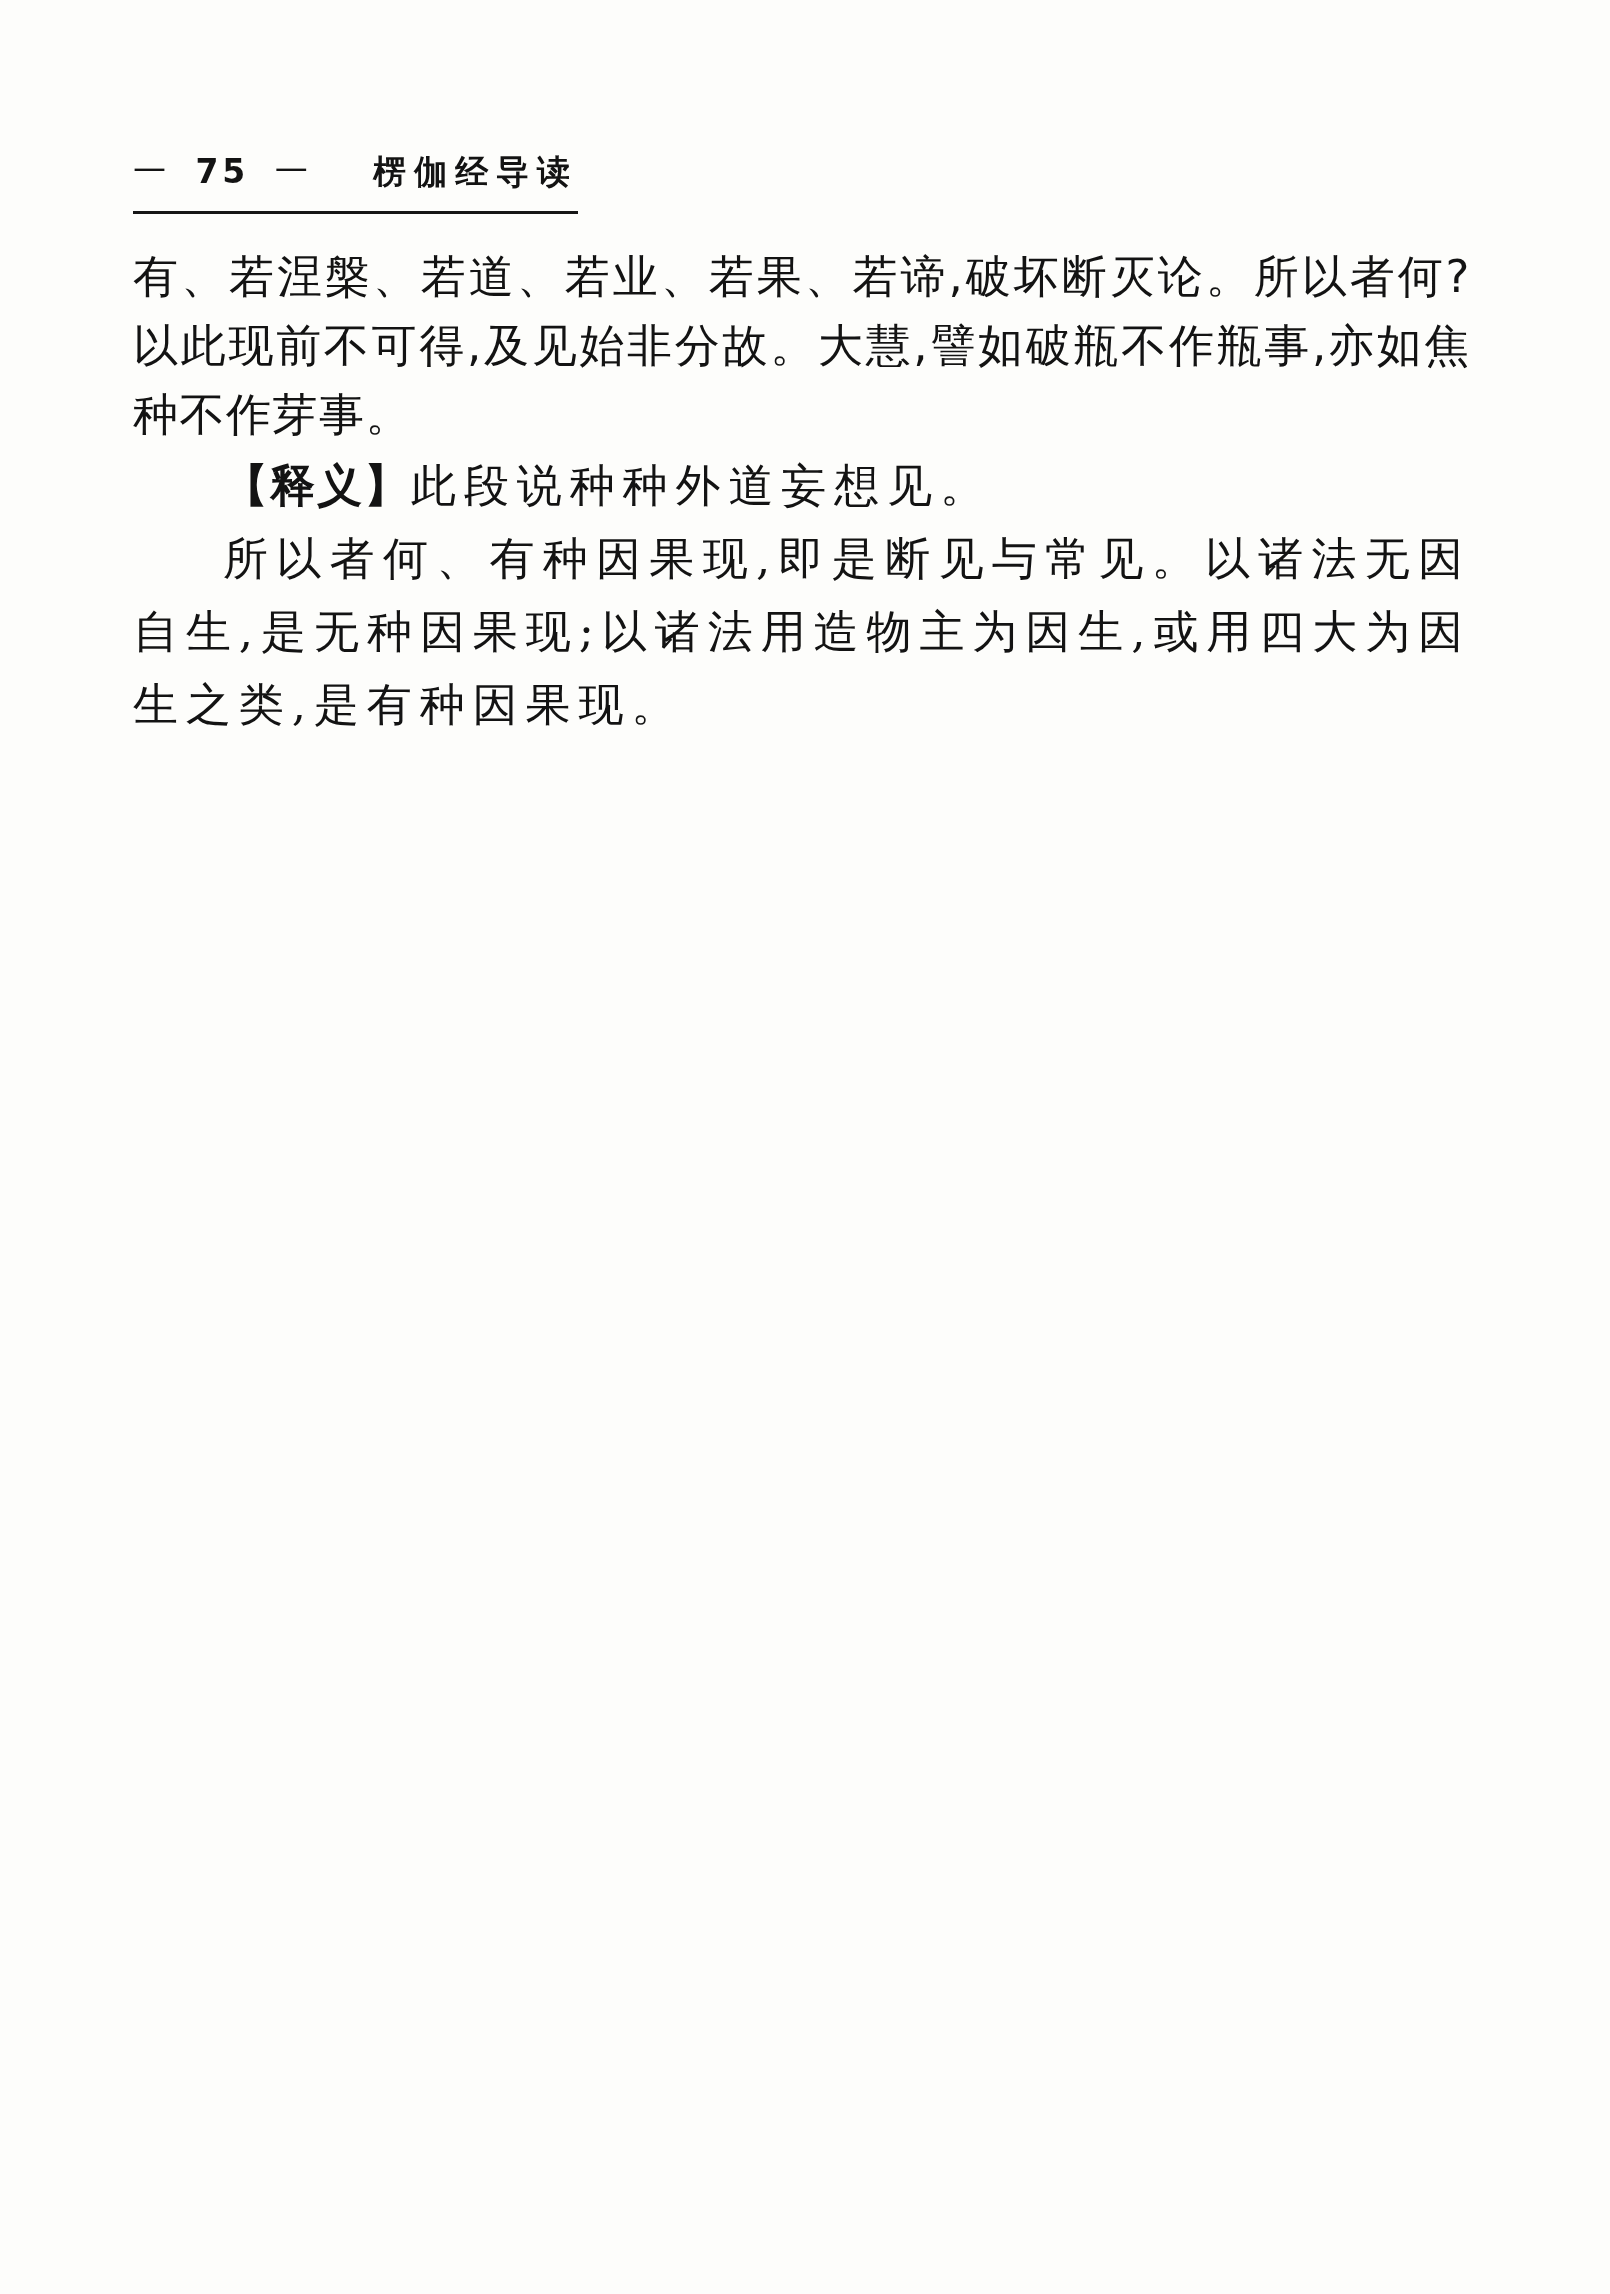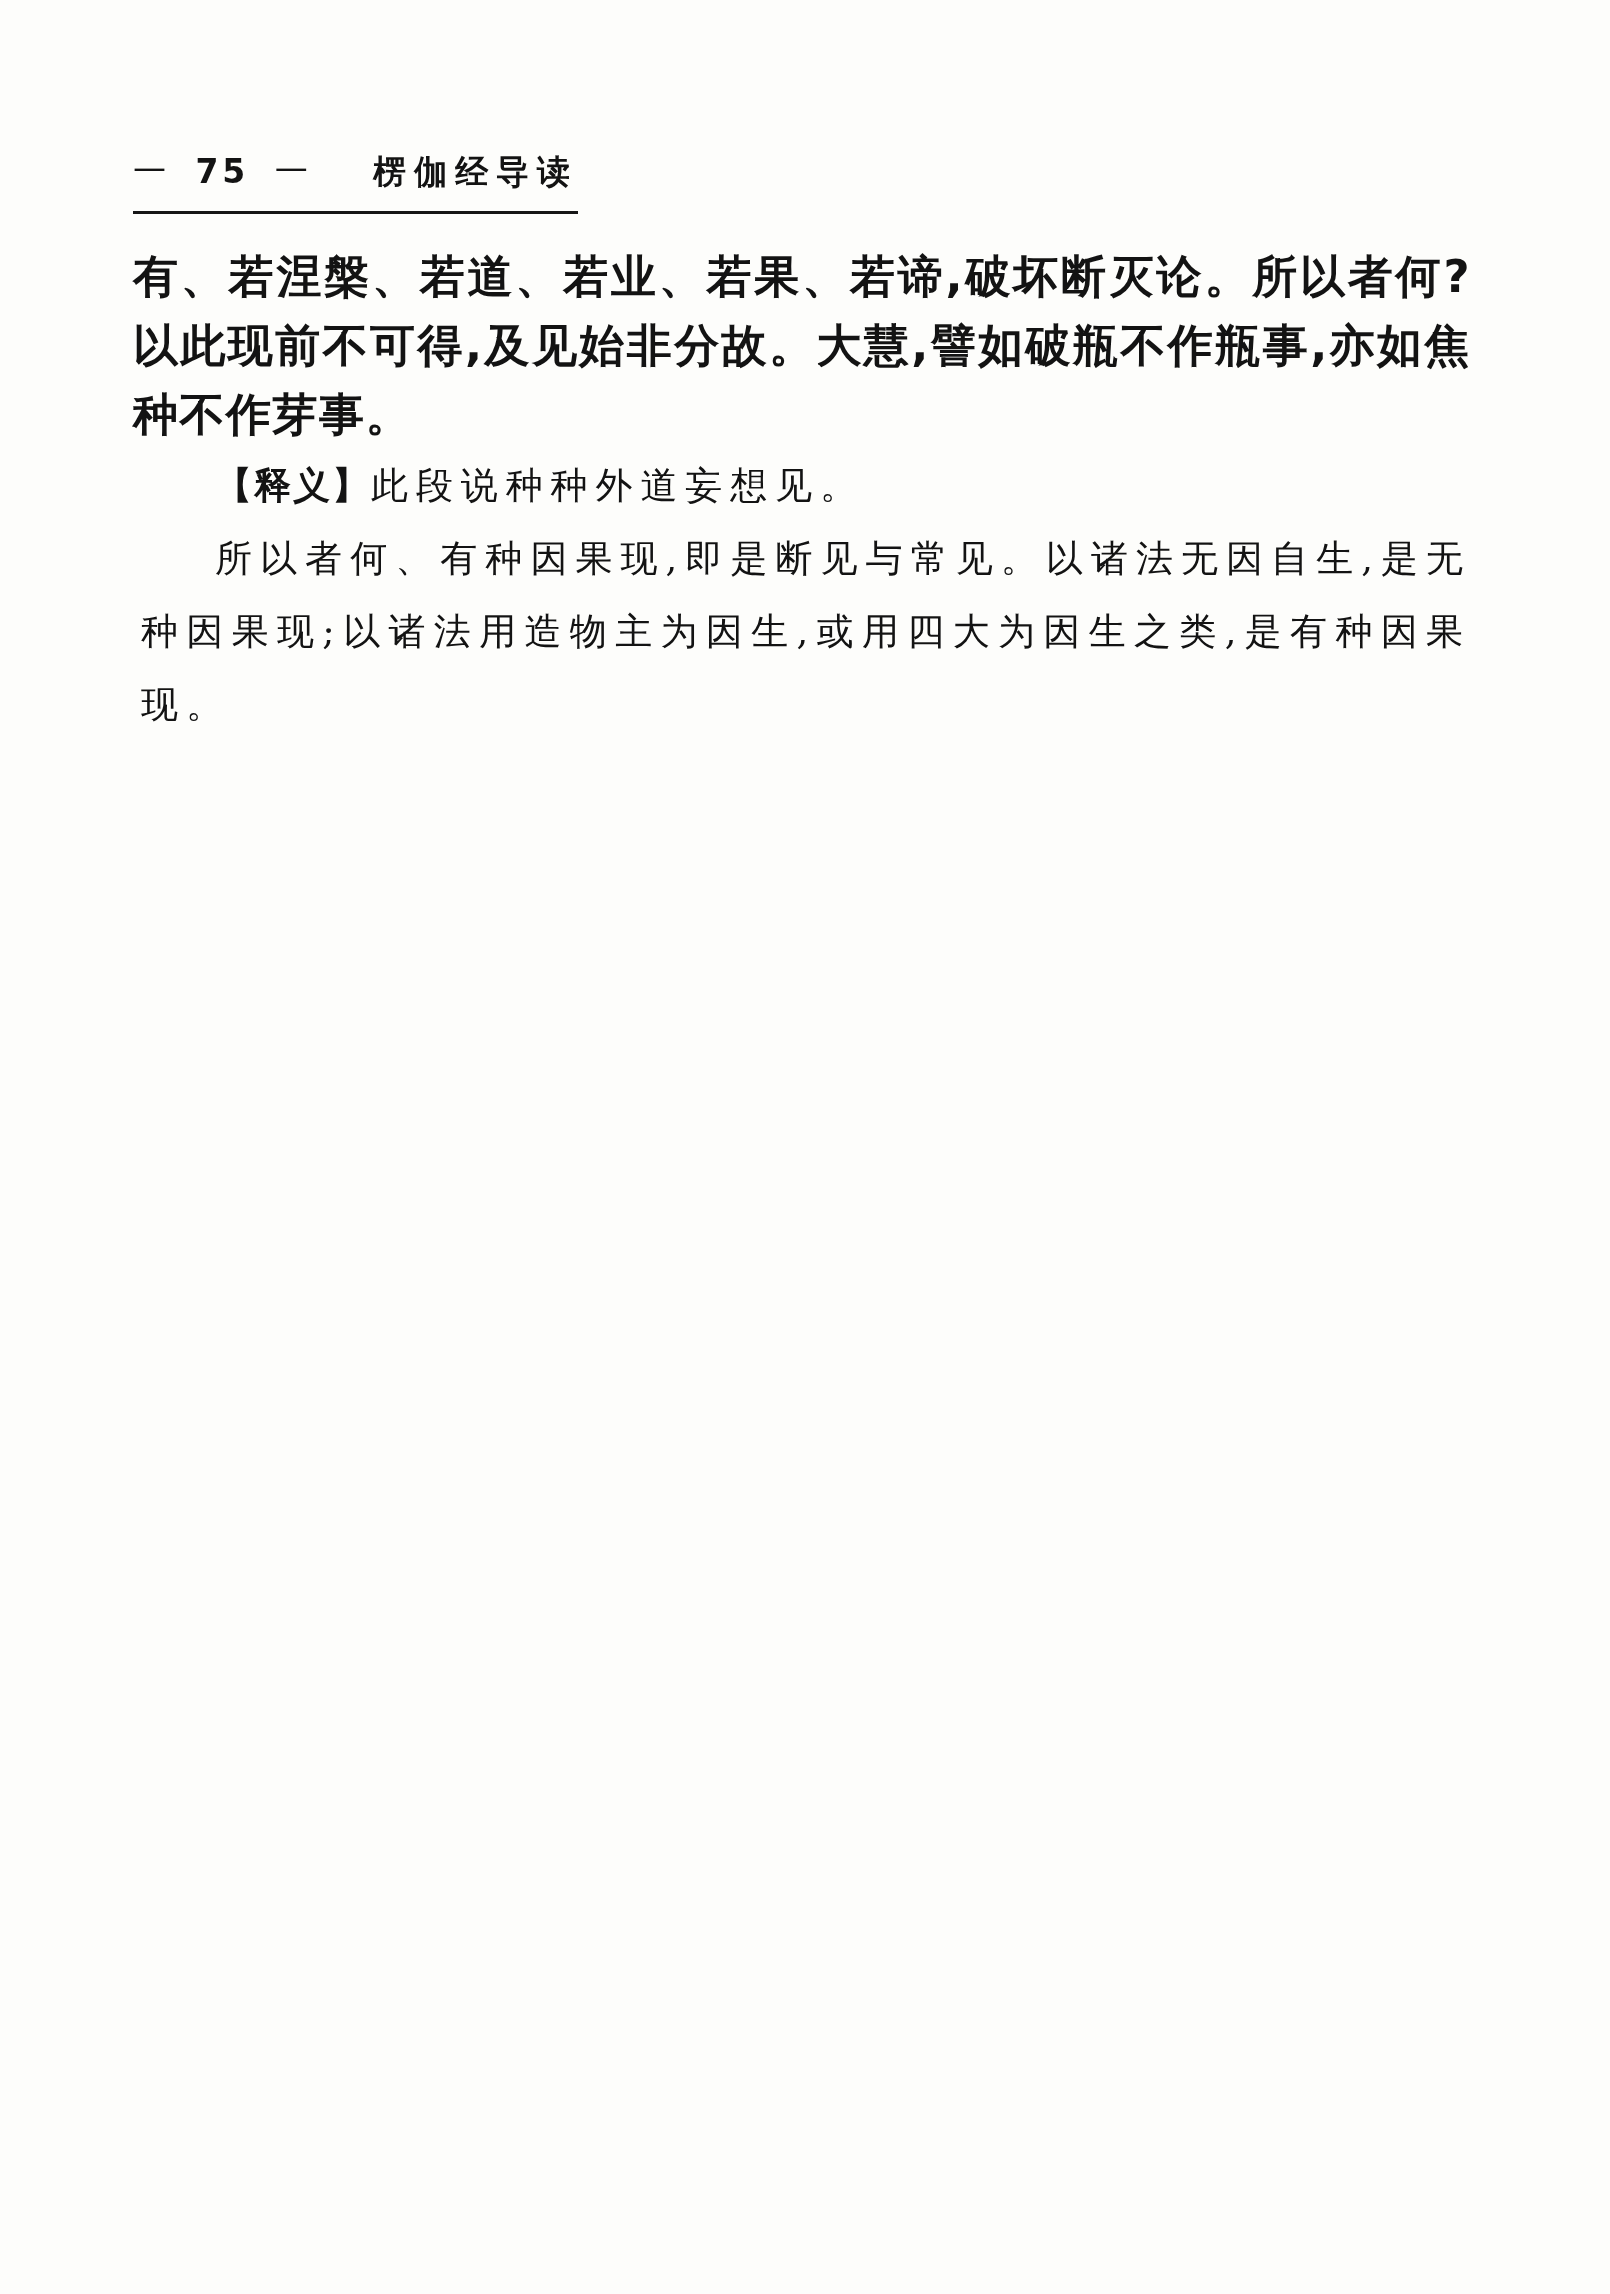--- a/index.html
+++ b/index.html
@@ -36,36 +36,35 @@
   .text-body {
     position: absolute;
     left: 133px;
     top: 242px;
     width: 1338px;
   }
   p { margin: 0; }
   .para-indent { text-indent: 2em; }
   .sutra-para {
     font-family: "DejaVu Sans", "Liberation Sans", sans-serif;
-    font-weight: bold;
+    font-weight: normal;
     font-size: 45px;
     line-height: 69px;
     letter-spacing: 1.5px;
     text-align: justify;
     text-justify: inter-ideograph;
   }
   .commentary-para {
     font-family: "DejaVu Serif", "Liberation Serif", serif;
     font-weight: normal;
-    font-size: 37px;
+    font-size: 45px;
     line-height: 73px;
     letter-spacing: 7.9px;
     text-align: justify;
     text-justify: inter-ideograph;
-    margin-left: 8px;
   }
   .commentary-label {
     font-family: "DejaVu Sans", "Liberation Sans", sans-serif;
     font-weight: bold;
     letter-spacing: 2px;
   }
 </style>
 </head>
 <body>
 

